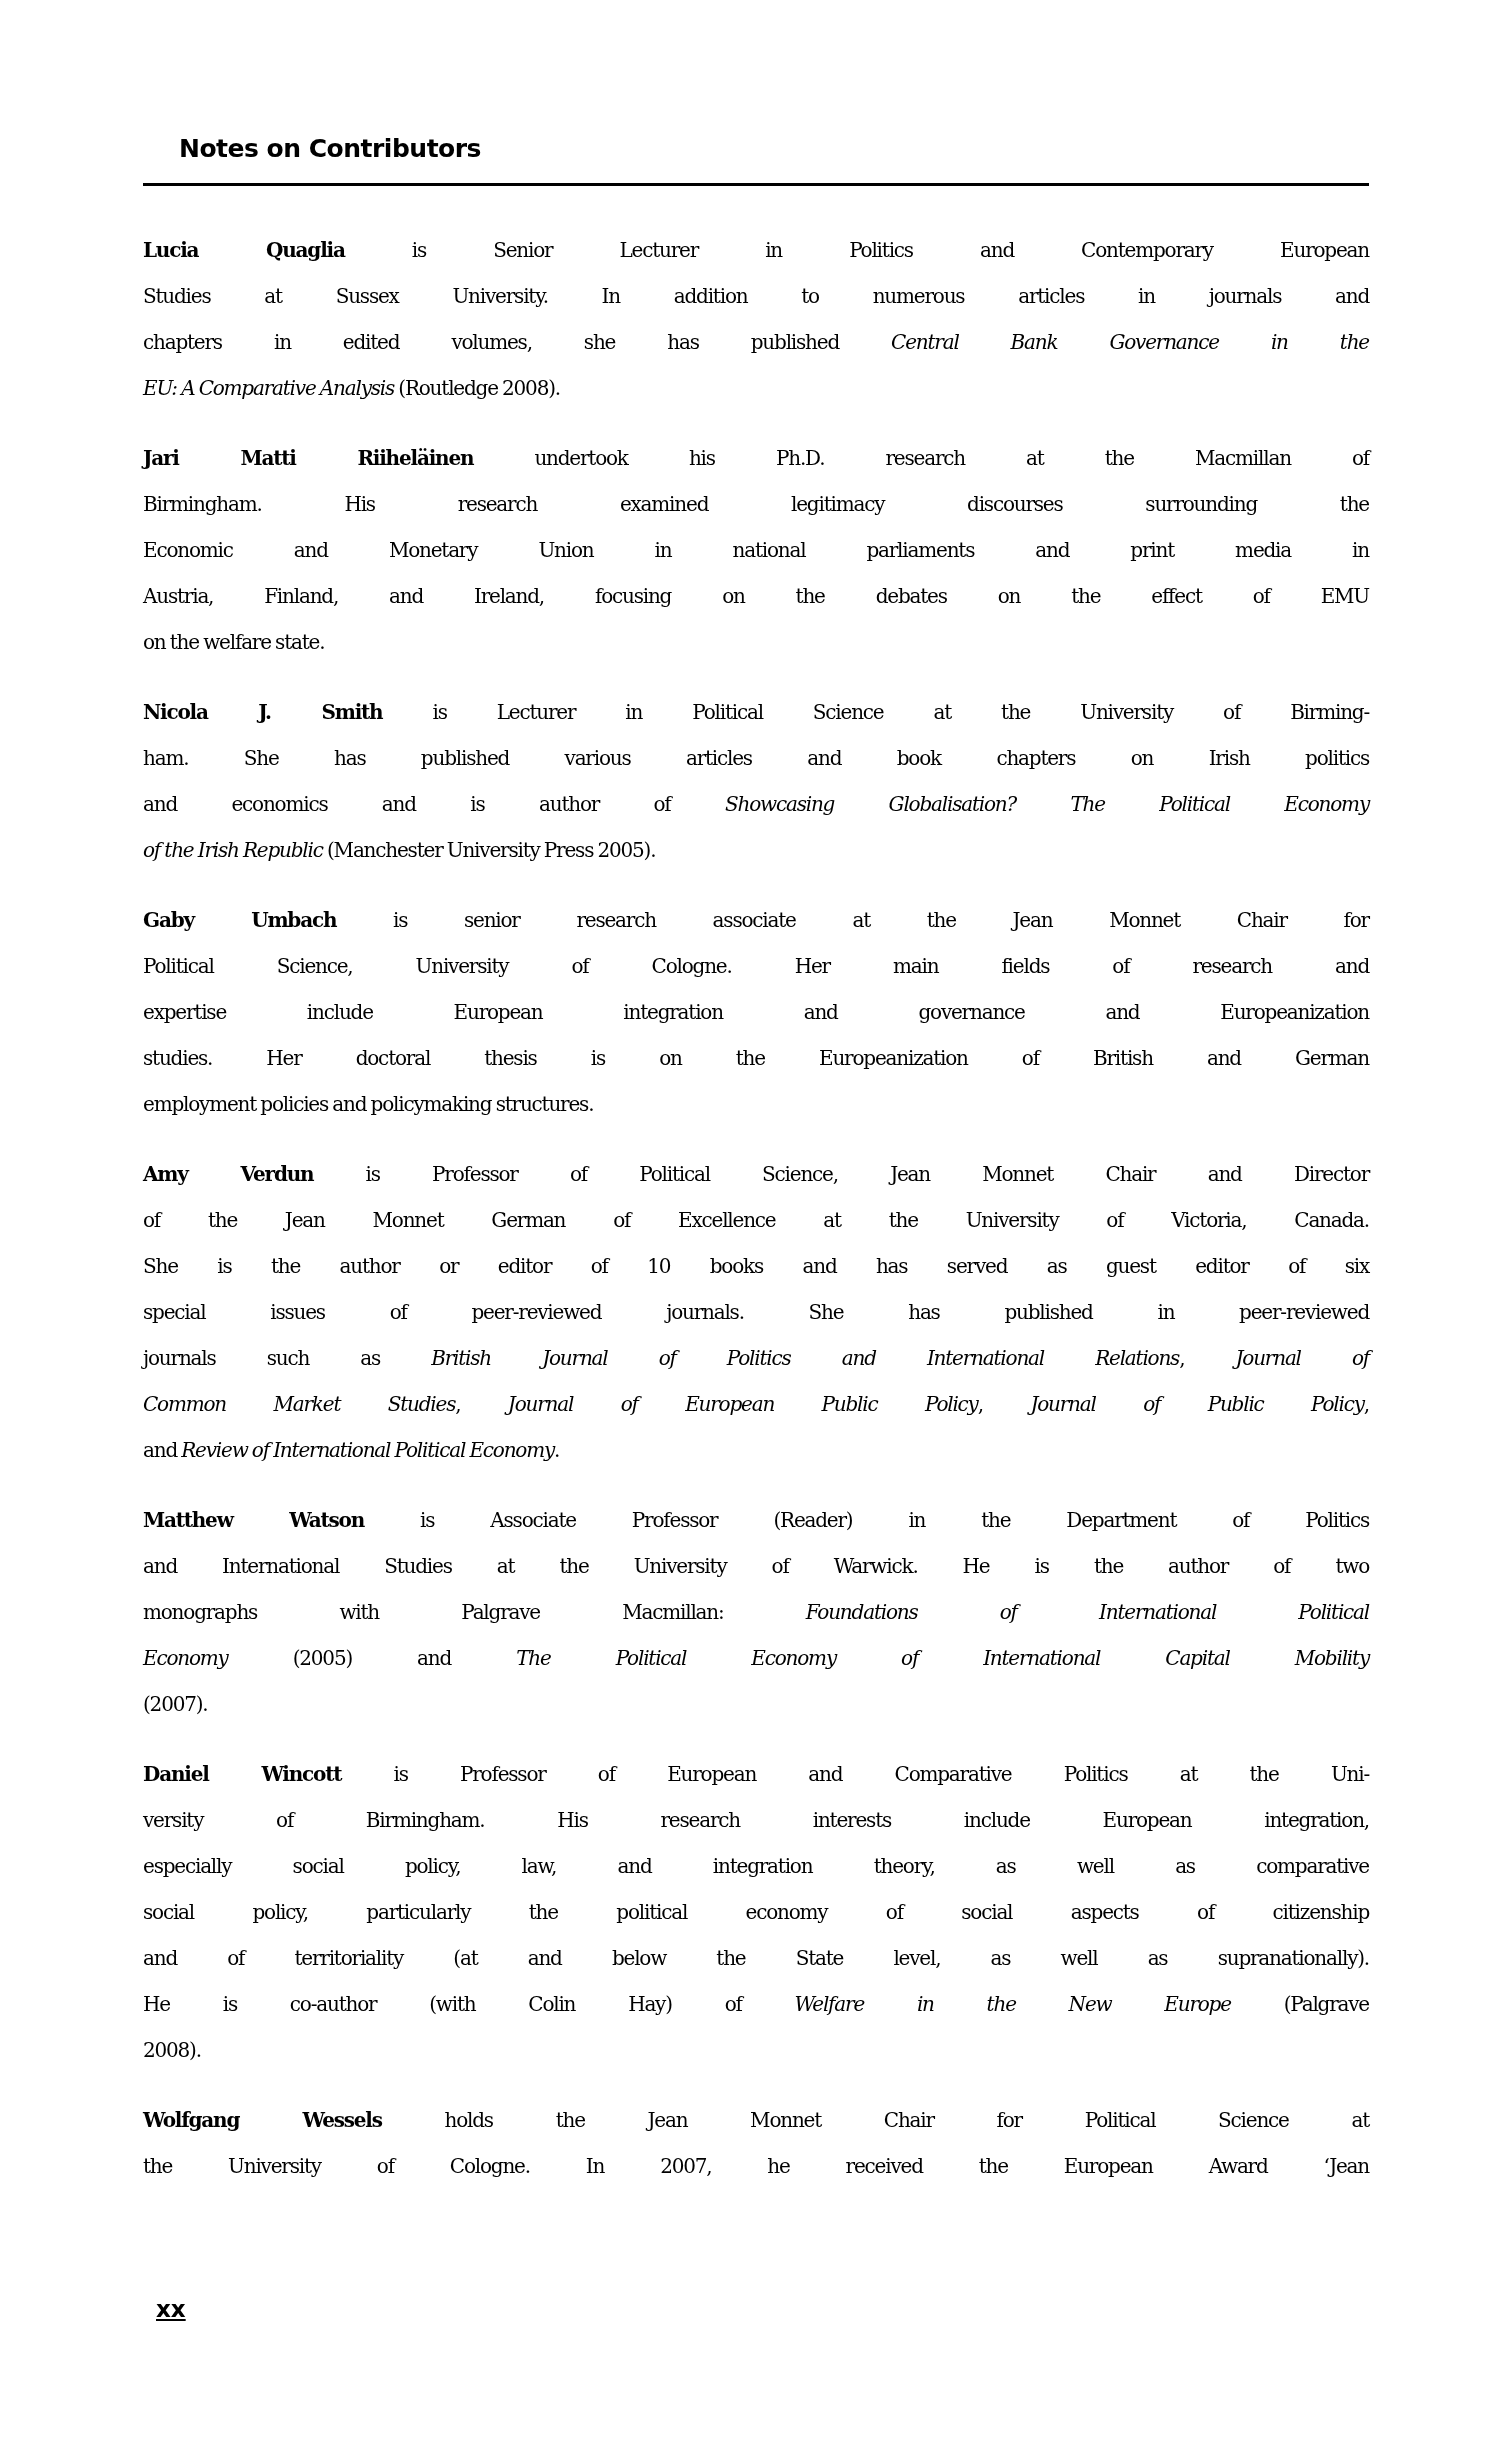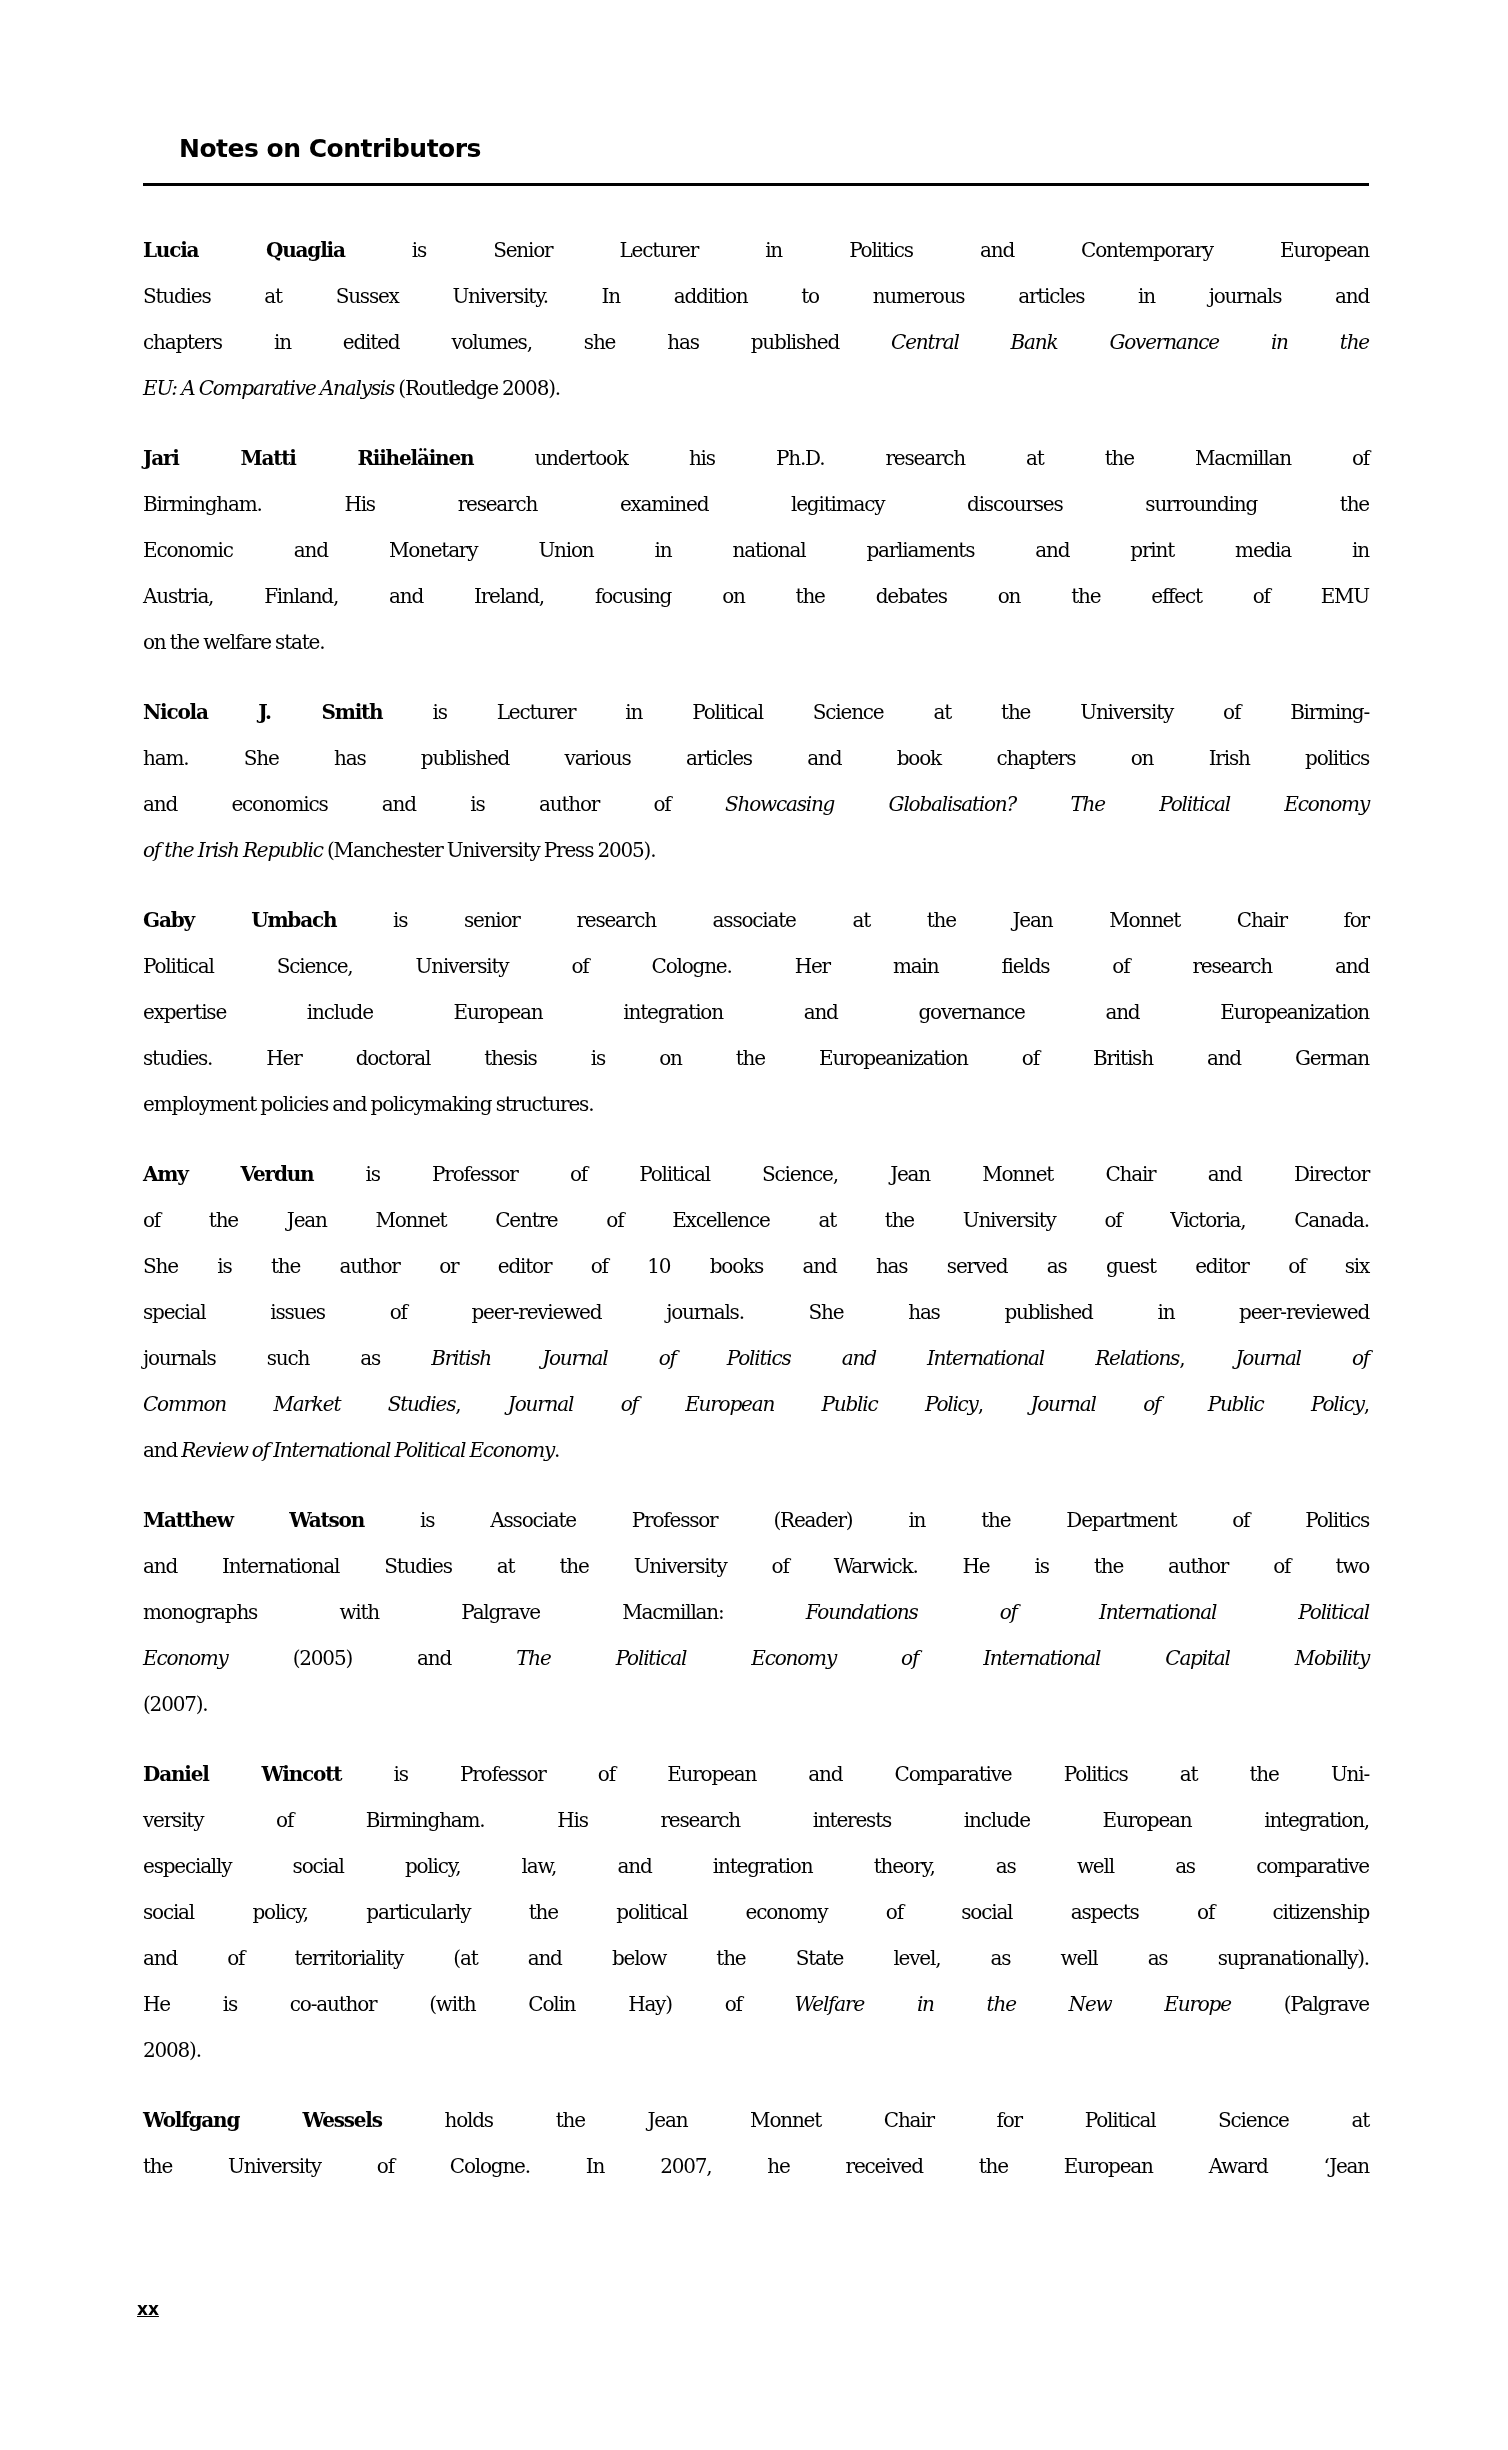--- a/index.html
+++ b/index.html
@@ -18,22 +18,22 @@
   }
   .entry { margin: 0 0 24px 0; }
   .line {
     display: block; height: 46px; white-space: nowrap; overflow: visible;
     text-align: justify; text-align-last: justify; letter-spacing: -1.2px; word-spacing: -0.9px;
   }
   .line.last { text-align: left; text-align-last: left; }
   .seg-b { font-weight: bold; }
   .seg-i { font-style: italic; }
   .folio {
-    position: absolute; left: 137px; top: 2296px;
-    font-family: "DejaVu Sans", sans-serif; font-weight: bold; font-size: 17px; line-height: 27px; text-decoration: underline;
+    position: absolute; left: 156px; top: 2296px;
+    font-family: "DejaVu Sans", sans-serif; font-weight: bold; font-size: 23px; line-height: 27px; text-decoration: underline;
   }
 </style>
 </head>
 <body>
 
 <div class="running-head">Notes on Contributors</div>
 <div class="head-rule"></div>
 
 <div class="body-text" id="entries">
     <div class="entry">
@@ -57,21 +57,21 @@
     </div>
     <div class="entry">
       <span class="line"><span class="seg-b">Gaby Umbach</span><span> is senior research associate at the Jean Monnet Chair for</span></span>
       <span class="line"><span>Political Science, University of Cologne. Her main fields of research and</span></span>
       <span class="line"><span>expertise include European integration and governance and Europeanization</span></span>
       <span class="line"><span>studies. Her doctoral thesis is on the Europeanization of British and German</span></span>
       <span class="line last"><span>employment policies and policymaking structures.</span></span>
     </div>
     <div class="entry">
       <span class="line"><span class="seg-b">Amy Verdun</span><span> is Professor of Political Science, Jean Monnet Chair and Director</span></span>
-      <span class="line"><span>of the Jean Monnet Centre of Excellence at the University of Victoria, Canada.</span></span>
+      <span class="line"><span>of the Jean Monnet German of Excellence at the University of Victoria, Canada.</span></span>
       <span class="line"><span>She is the author or editor of 10 books and has served as guest editor of six</span></span>
       <span class="line"><span>special issues of peer-reviewed journals. She has published in peer-reviewed</span></span>
       <span class="line"><span>journals such as </span><span class="seg-i">British Journal of Politics and International Relations</span><span>, </span><span class="seg-i">Journal of</span></span>
       <span class="line"><span class="seg-i">Common Market Studies</span><span>, </span><span class="seg-i">Journal of European Public Policy</span><span>, </span><span class="seg-i">Journal of Public Policy</span><span>,</span></span>
       <span class="line last"><span>and </span><span class="seg-i">Review of International Political Economy</span><span>.</span></span>
     </div>
     <div class="entry">
       <span class="line"><span class="seg-b">Matthew Watson</span><span> is Associate Professor (Reader) in the Department of Politics</span></span>
       <span class="line"><span>and International Studies at the University of Warwick. He is the author of two</span></span>
       <span class="line"><span>monographs with Palgrave Macmillan: </span><span class="seg-i">Foundations of International Political</span></span>

